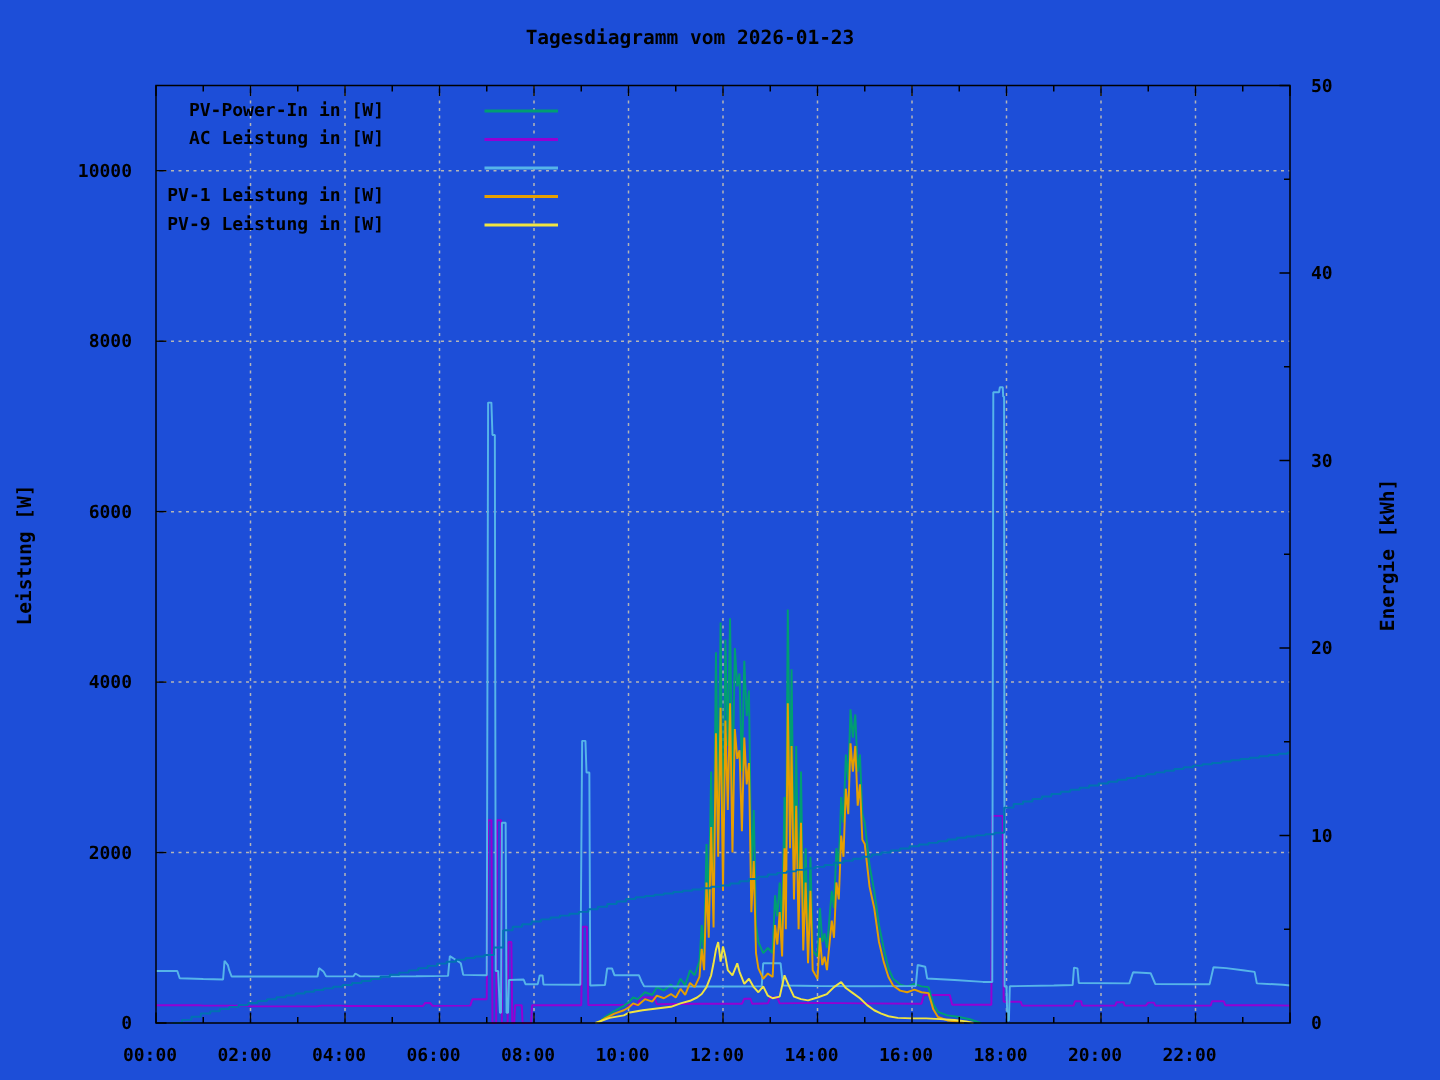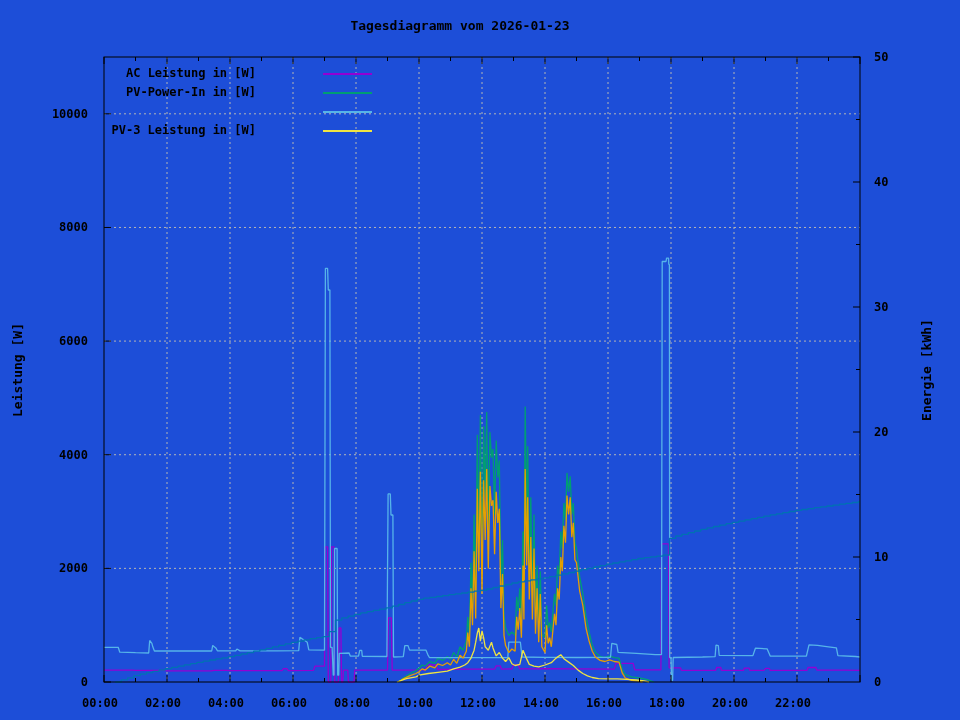--- a/index.html
+++ b/index.html
@@ -143,28 +143,32 @@
         <text x="874" y="686" text-anchor="start">0</text>
         <text x="874" y="561" text-anchor="start">10</text>
         <text x="874" y="436" text-anchor="start">20</text>
         <text x="874" y="311" text-anchor="start">30</text>
         <text x="874" y="186" text-anchor="start">40</text>
         <text x="874" y="61" text-anchor="start">50</text>
       </g>
     </svg>
   <div class="legend" id="legend">
       <div class="legend-row">
+        <span class="legend-label">PV-Power-In in [W]</span>
+        <span class="legend-line" style="background: rgb(0, 158, 115);"></span>
+      </div>
+      <div class="legend-row">
         <span class="legend-label">AC Leistung in [W]</span>
         <span class="legend-line" style="background: rgb(148, 0, 211);"></span>
-      </div>
-      <div class="legend-row">
-        <span class="legend-label">PV-Power-In in [W]</span>
-        <span class="legend-line" style="background: rgb(0, 158, 115);"></span>
       </div>
       <div class="legend-row">
         <span class="legend-line" style="background: rgb(86, 180, 233);"></span>
       </div>
       <div class="legend-row">
-        <span class="legend-label">PV-3 Leistung in [W]</span>
+        <span class="legend-label">PV-1 Leistung in [W]</span>
+        <span class="legend-line" style="background: rgb(230, 159, 0);"></span>
+      </div>
+      <div class="legend-row">
+        <span class="legend-label">PV-9 Leistung in [W]</span>
         <span class="legend-line" style="background: rgb(240, 228, 66);"></span>
       </div>
     </div>
 </div>
 
 </body></html>

